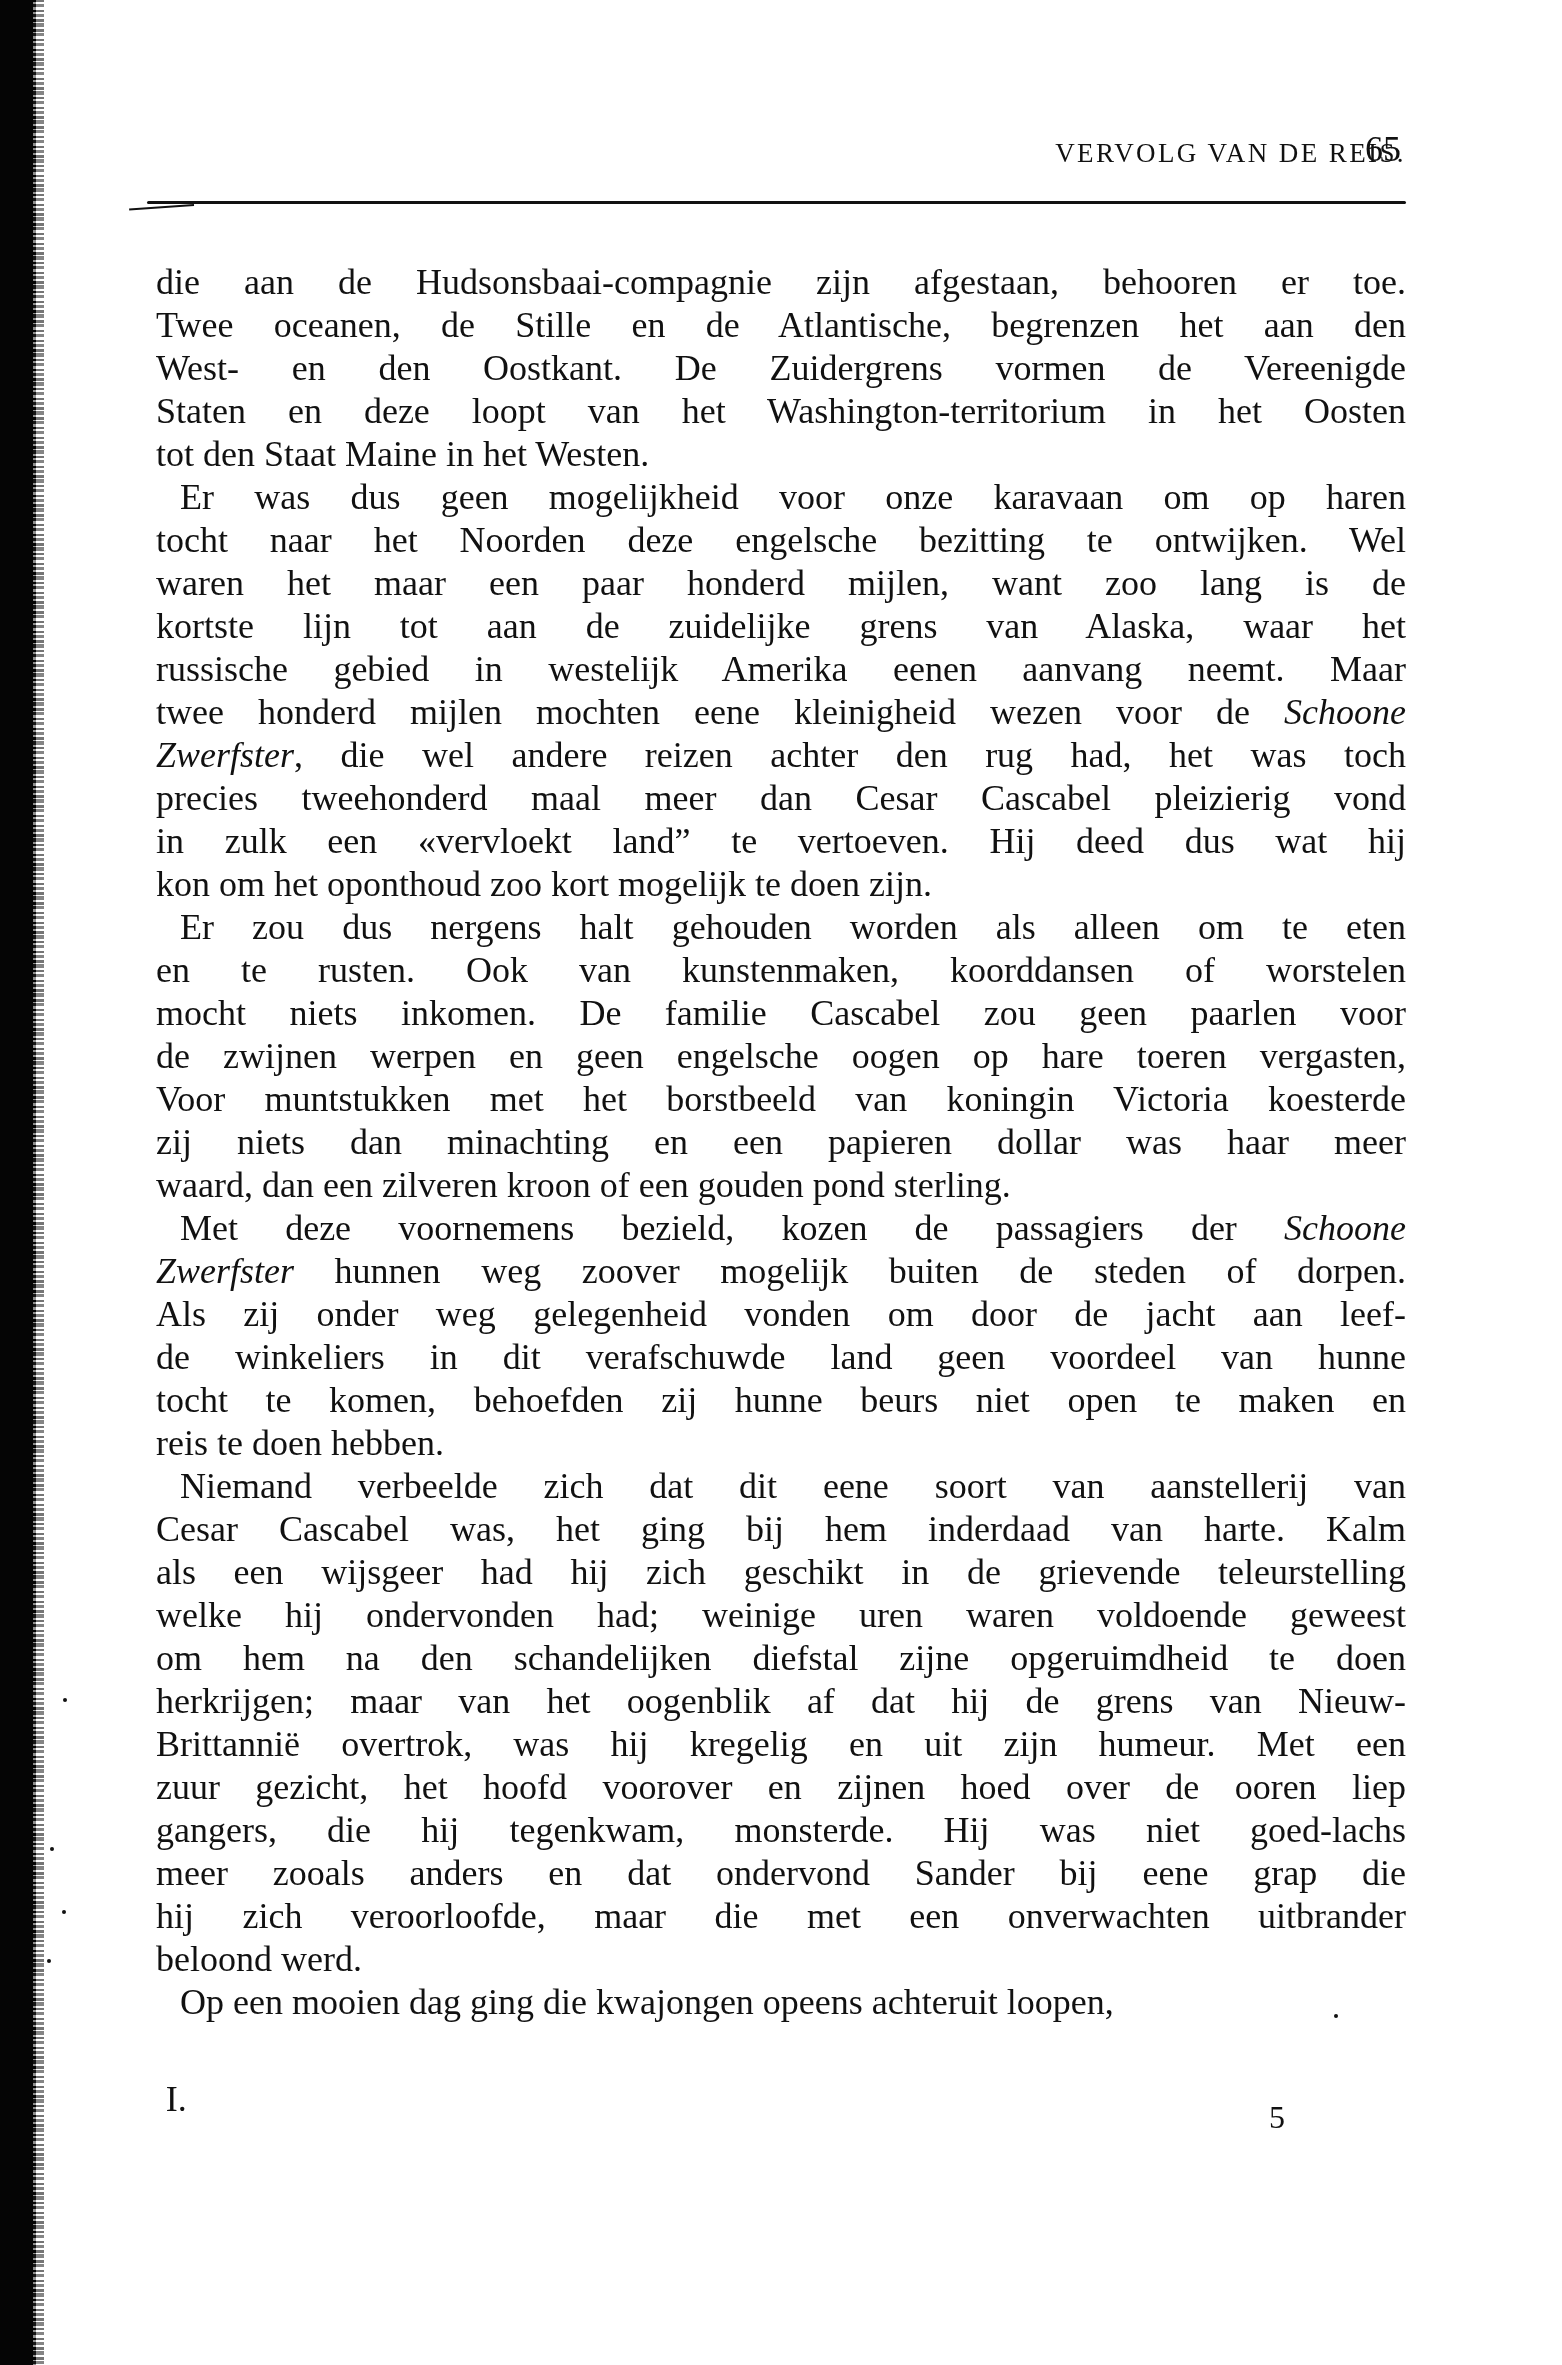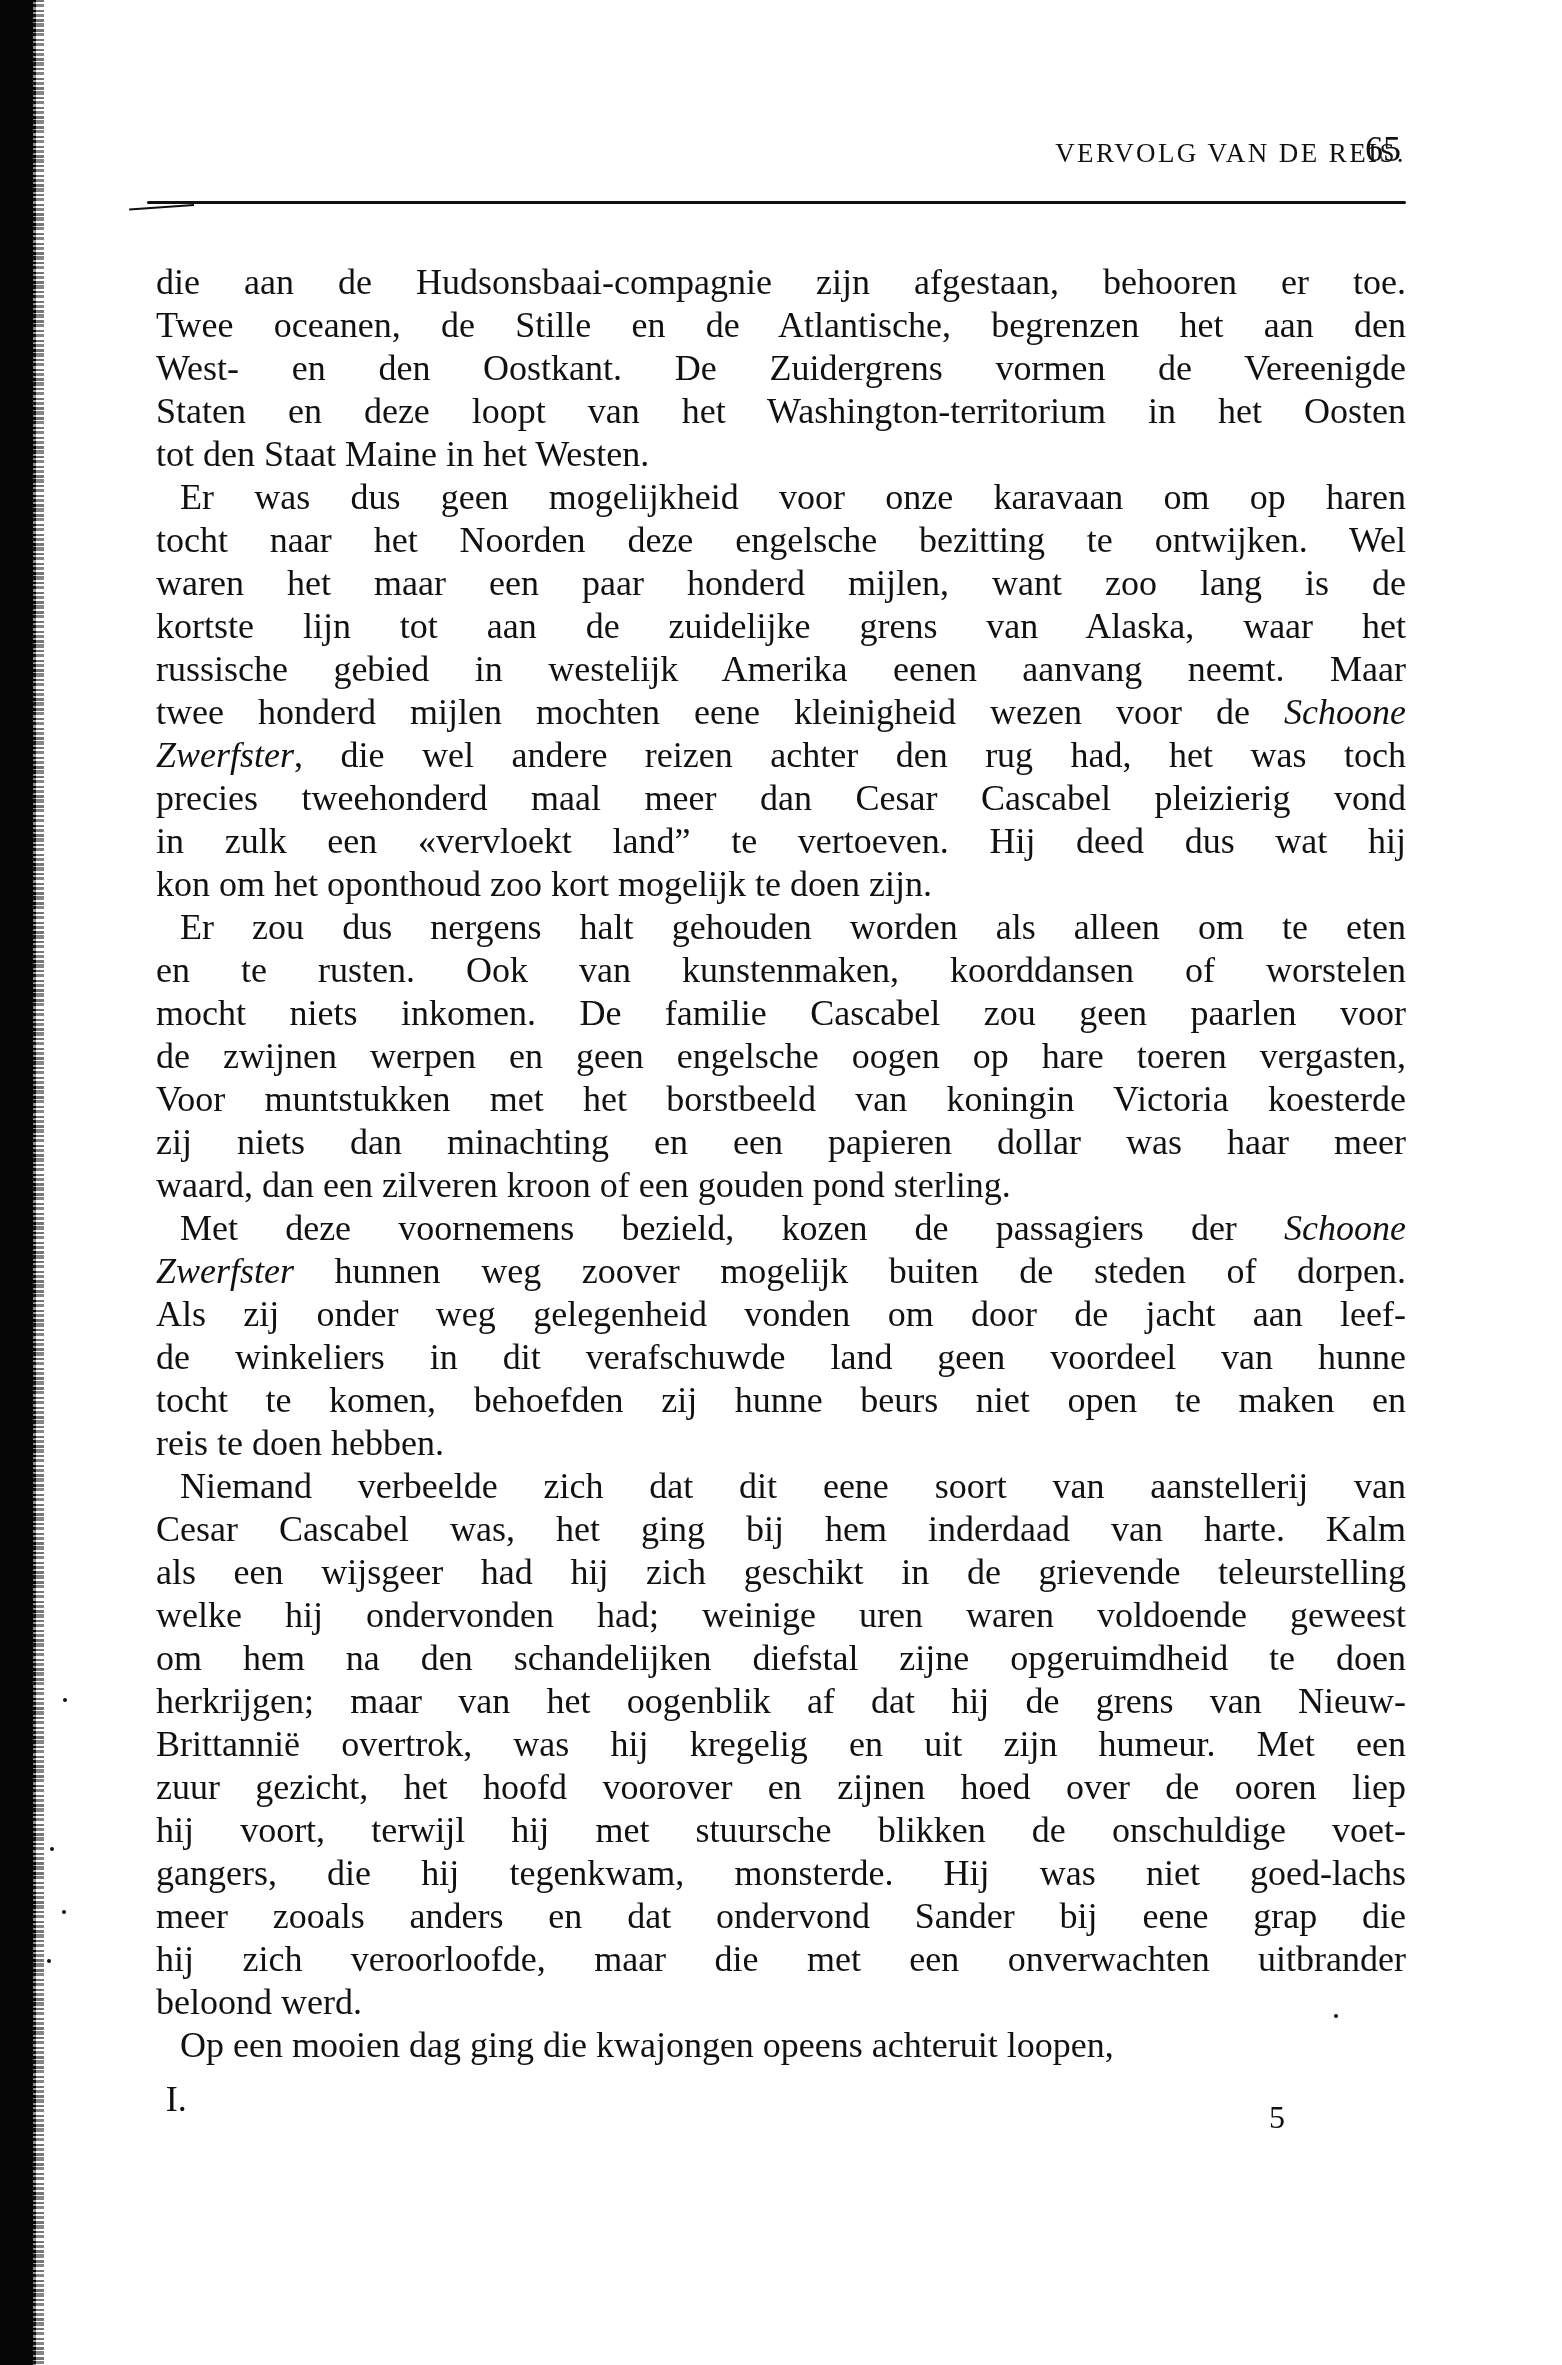--- a/index.html
+++ b/index.html
@@ -97,21 +97,20 @@
     <div class="line">tocht te komen, behoefden zij hunne beurs niet open te maken en</div>
     <div class="line last">reis te doen hebben.</div>
     <div class="line indent">Niemand verbeelde zich dat dit eene soort van aanstellerij van</div>
     <div class="line">Cesar Cascabel was, het ging bij hem inderdaad van harte. Kalm</div>
     <div class="line">als een wijsgeer had hij zich geschikt in de grievende teleurstelling</div>
     <div class="line">welke hij ondervonden had; weinige uren waren voldoende geweest</div>
     <div class="line">om hem na den schandelijken diefstal zijne opgeruimdheid te doen</div>
     <div class="line">herkrijgen; maar van het oogenblik af dat hij de grens van Nieuw-</div>
     <div class="line">Brittannië overtrok, was hij kregelig en uit zijn humeur. Met een</div>
     <div class="line">zuur gezicht, het hoofd voorover en zijnen hoed over de ooren liep</div>
-    <div class="line">hij voort, terwijl hij met stuursche blikken de onschuldige voet-</div>
     <div class="line">gangers, die hij tegenkwam, monsterde. Hij was niet goed-lachs</div>
     <div class="line">meer zooals anders en dat ondervond Sander bij eene grap die</div>
     <div class="line">hij zich veroorloofde, maar die met een onverwachten uitbrander</div>
     <div class="line last">beloond werd.</div>
     <div class="line indent last">Op een mooien dag ging die kwajongen opeens achteruit loopen,</div>
   </div>
 
 <div class="footer">
   <span class="signature">I.</span>
   <span class="sheet-number">5</span>

